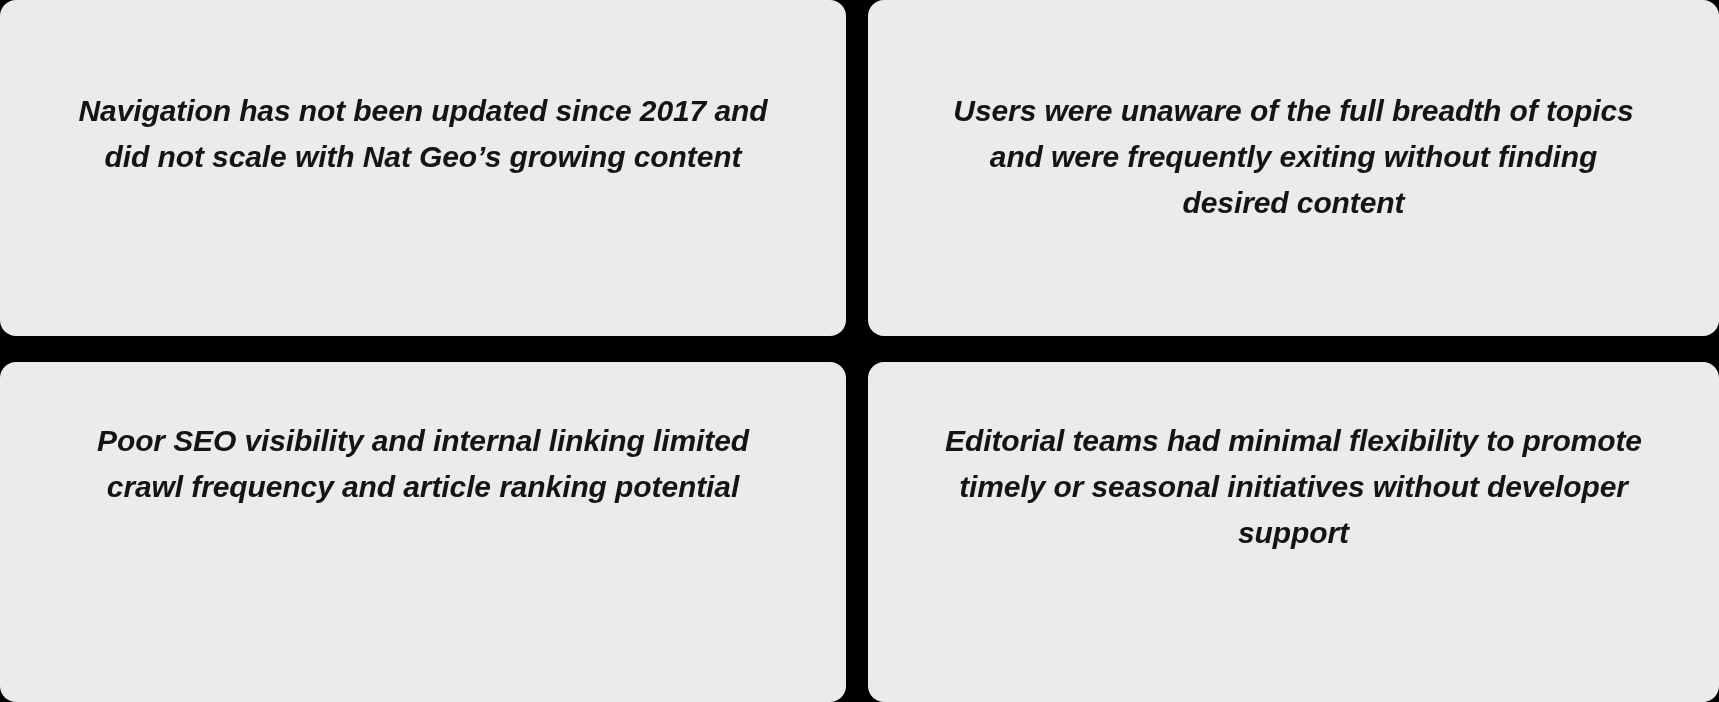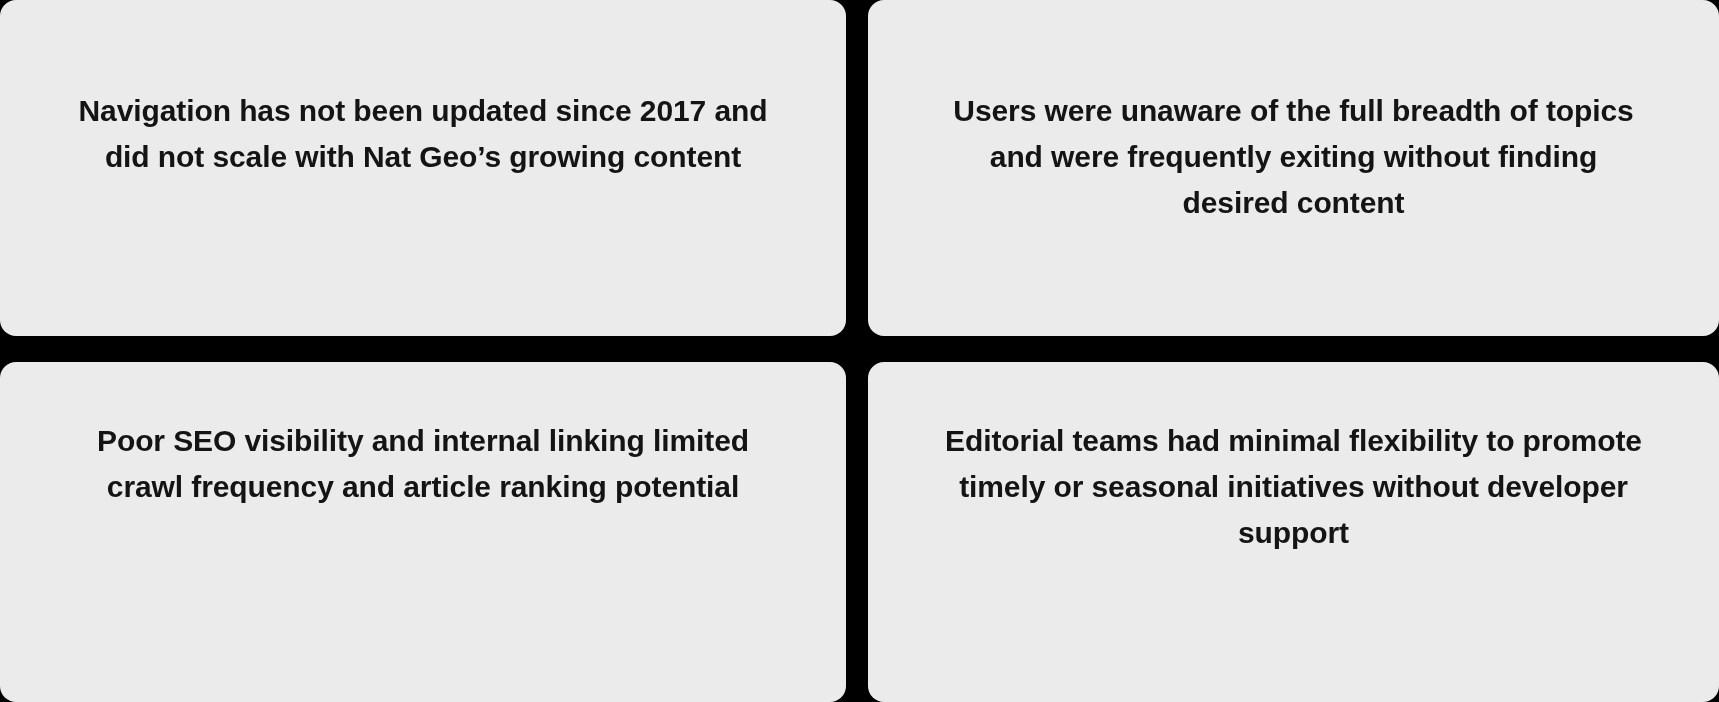--- a/index.html
+++ b/index.html
@@ -12,20 +12,21 @@
     font-family: "Liberation Sans", sans-serif;
   }
 
   .board {
     position: relative;
     width: 1719px;
     height: 702px;
     background: var(--gap-color, #000000);
     overflow: hidden;
     box-sizing: border-box;
+    font-style: italic;
   }
 
   .card {
     position: absolute;
     background: var(--card-bg, #ebebeb);
     border-radius: 16px;
     box-sizing: border-box;
     display: flex;
     flex-direction: column;
     justify-content: flex-start;

